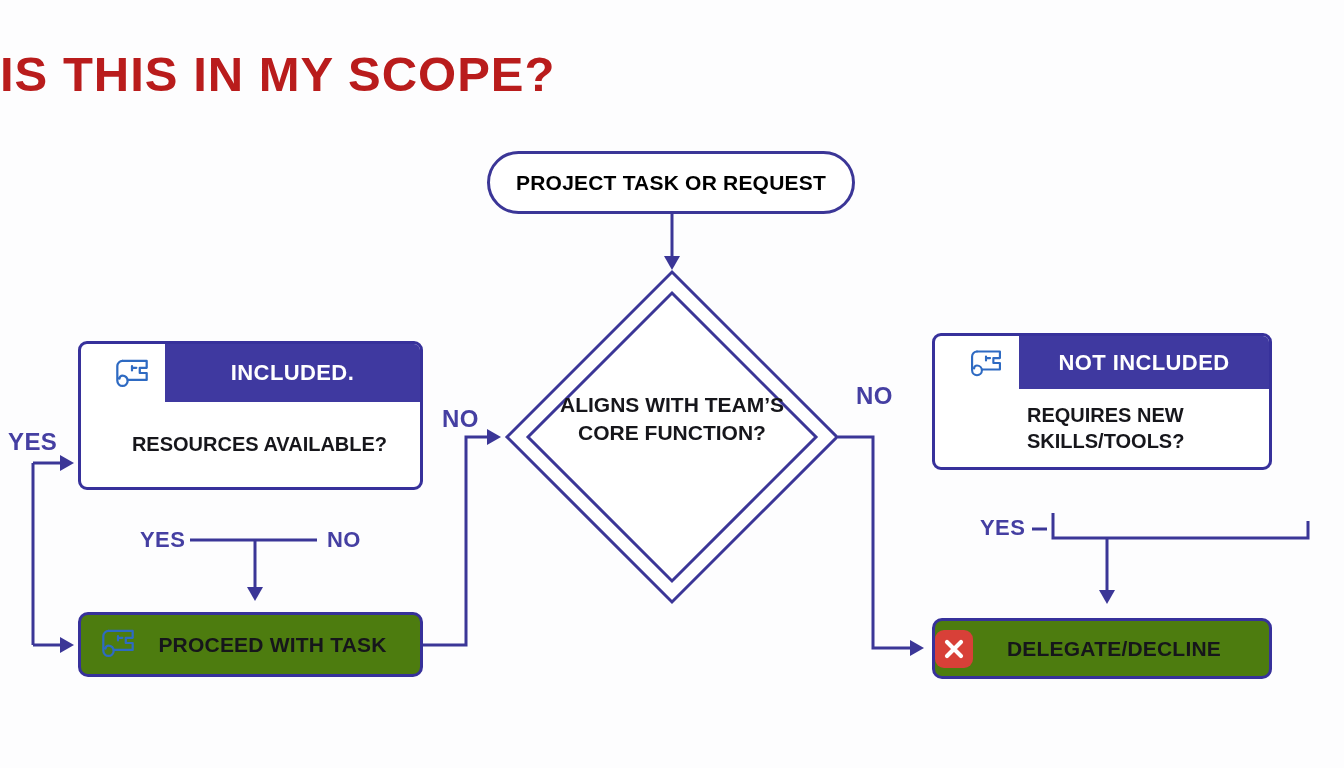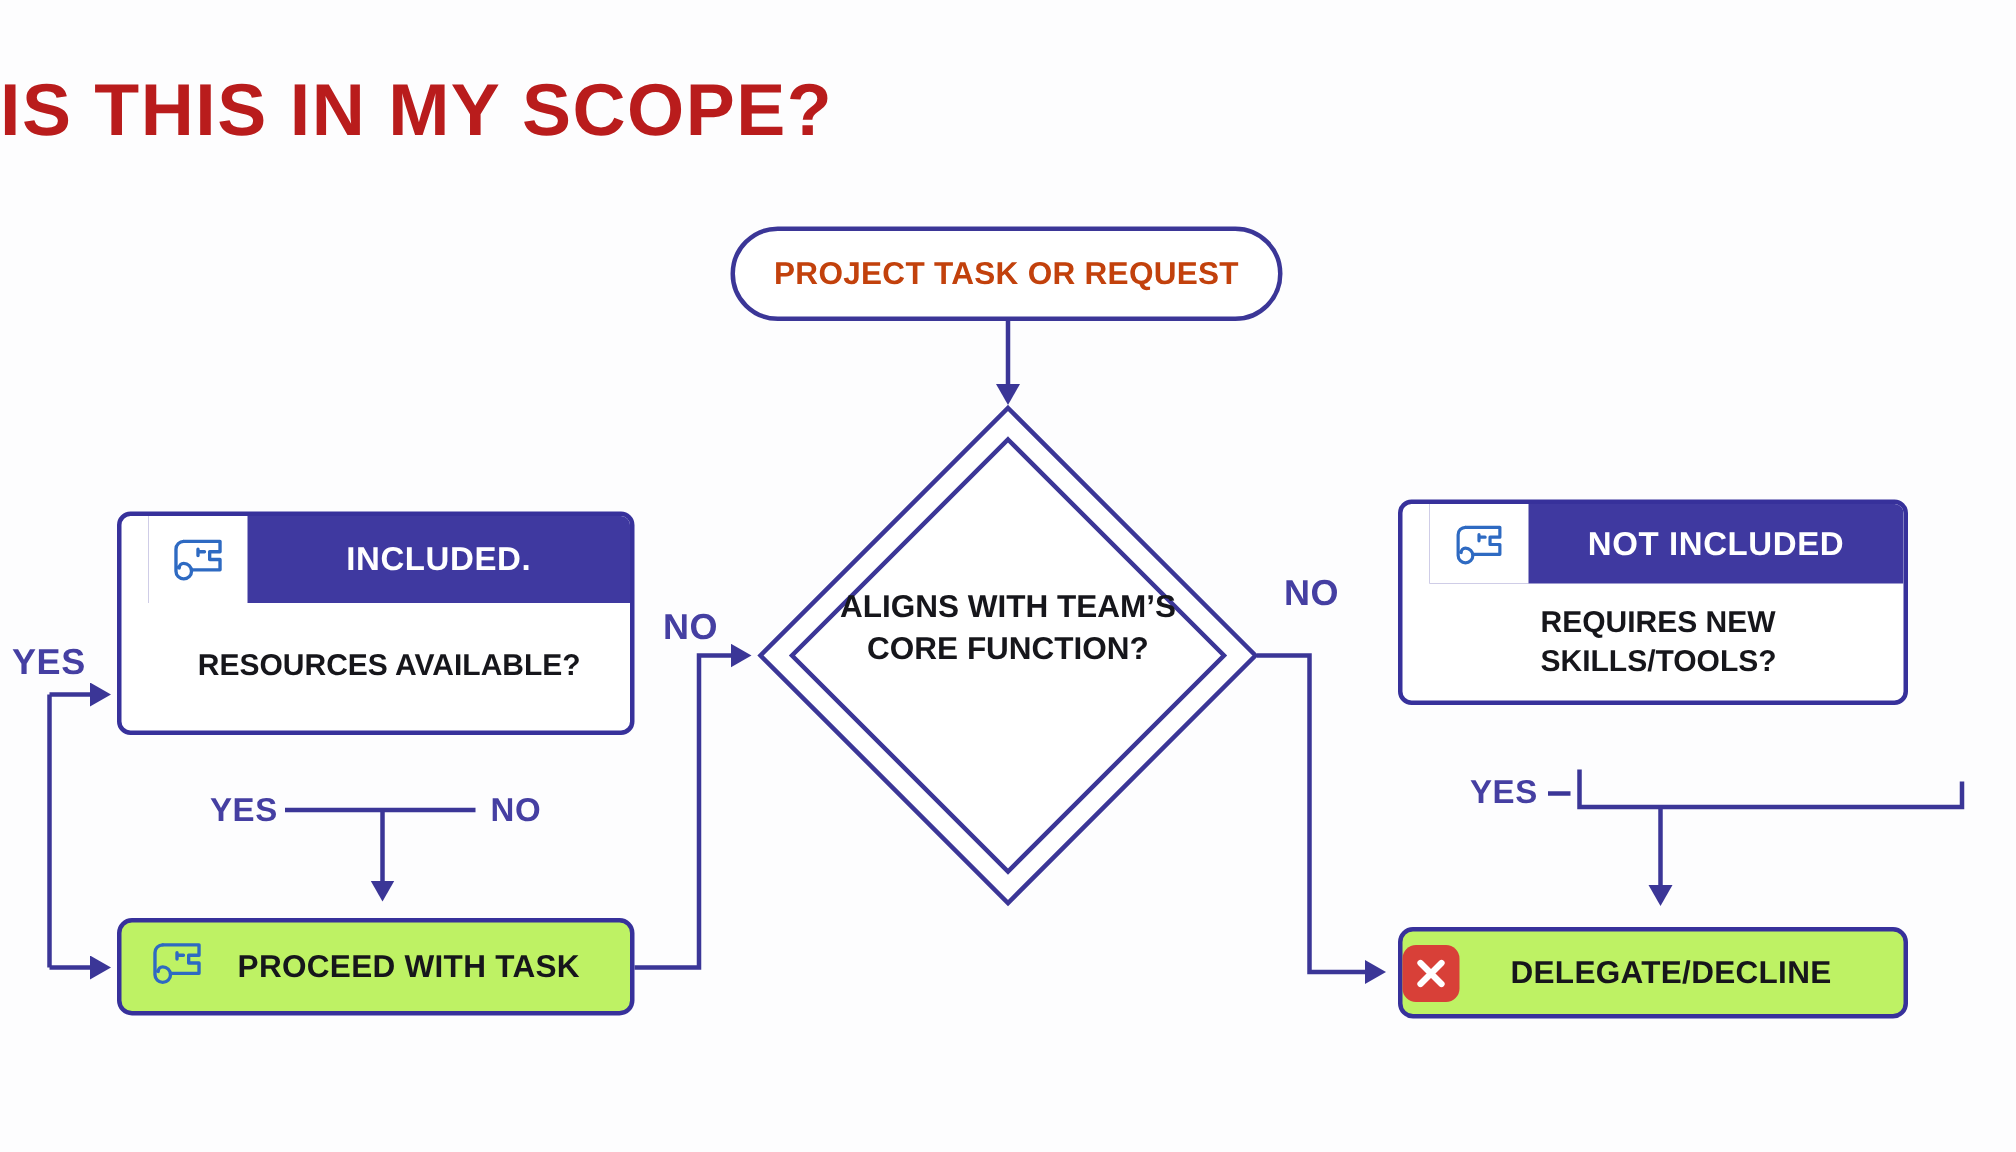--- a/index.html
+++ b/index.html
@@ -24,21 +24,21 @@
     color: #b91c1c;
     margin-top: 16px;
   }
 
   .pill {
     left: 487px; top: 151px; width: 368px; height: 63px;
     background: #ffffff;
     border: 3px solid #3b3697;
     border-radius: 32px;
     display: flex; align-items: center; justify-content: center;
-    font-size: 21px; font-weight: 700; color: #c2410c;
+    font-size: 21px; font-weight: 700; color: #000000;
     letter-spacing: 0.2px;
   }
 
   .diamond-label {
     left: 557px; top: 391px; width: 230px;
     text-align: center;
     font-size: 21px; line-height: 28px; font-weight: 700; color: #16161b;
   }
 
   .info-box {
@@ -73,21 +73,21 @@
     display: flex; align-items: center; justify-content: center;
     font-size: 20px; font-weight: 700; color: #16161b;
   }
   .box-notincluded .box-body {
     justify-content: flex-start;
     padding-left: 74px;
   }
   .box-notincluded .box-body span { width: 215px; line-height: 26px; }
 
   .action-box {
-    background: #bef264;
+    background: #4d7c0f;
     border: 3px solid #37319b;
     border-radius: 10px;
     display: flex; align-items: center;
   }
   .box-proceed { left: 78px; top: 612px; width: 345px; height: 65px; padding-left: 16px; }
   .box-delegate { left: 932px; top: 618px; width: 340px; height: 61px; }
   .action-label {
     flex: 1;
     text-align: center;
     font-size: 21px; font-weight: 700; color: #16161b;

